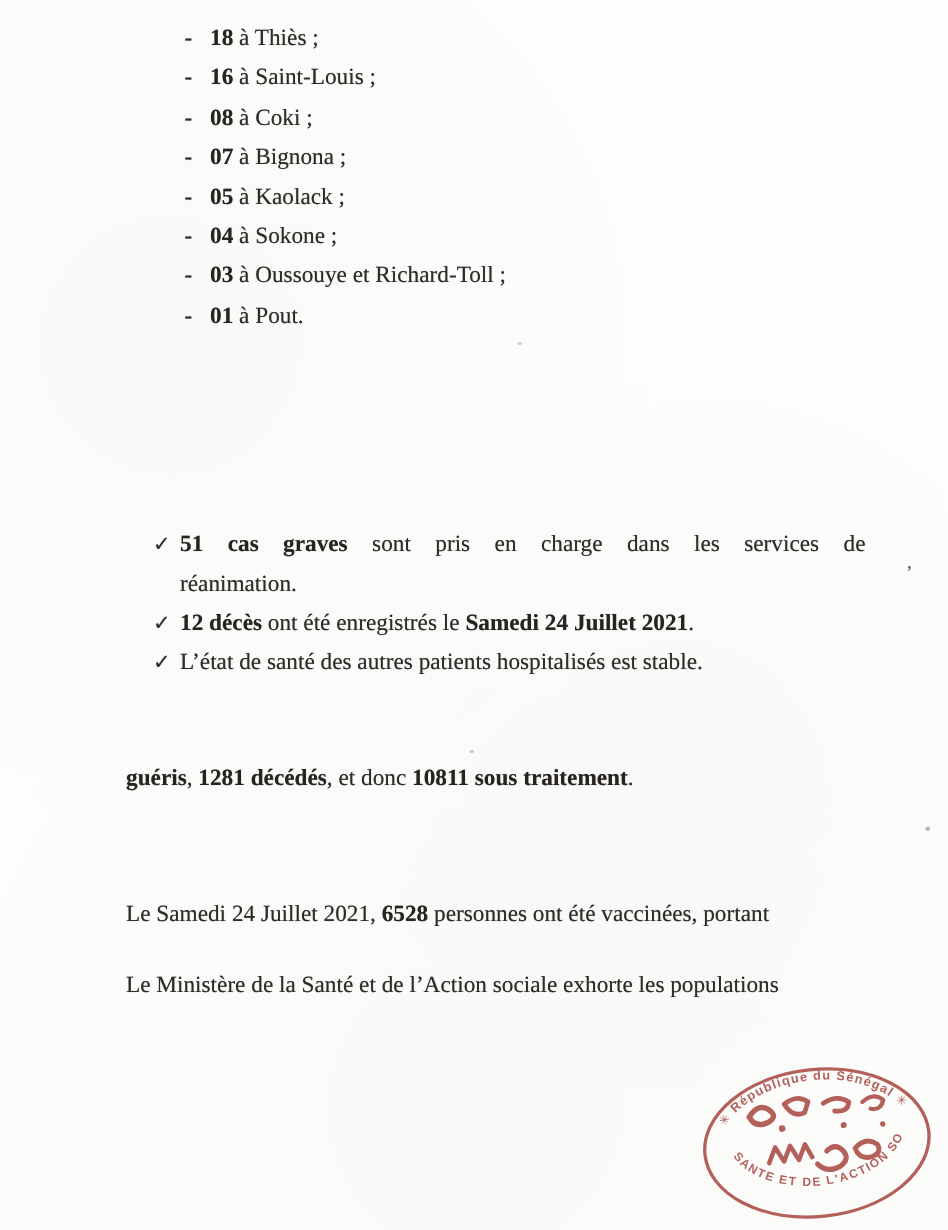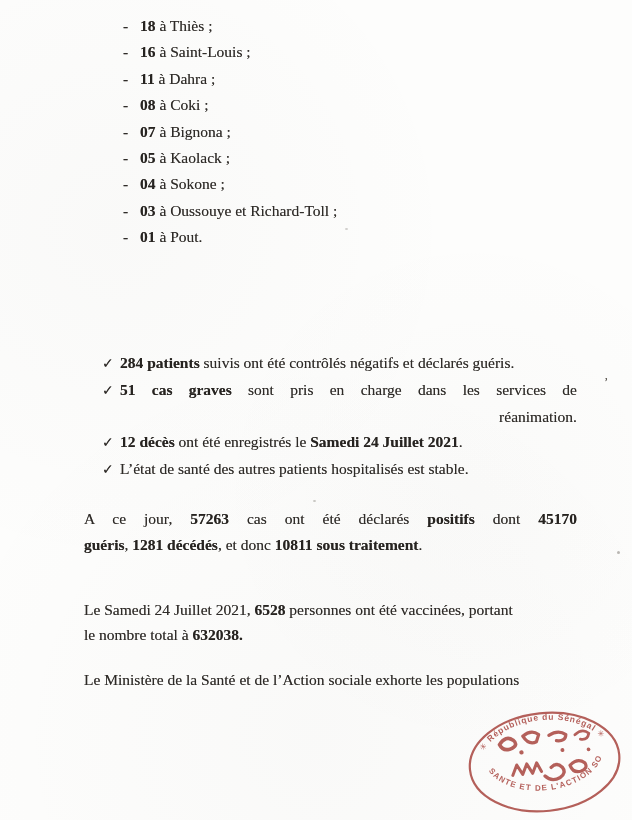--- a/index.html
+++ b/index.html
@@ -31,28 +31,28 @@
   }
   .tline .chk{
     display:inline-block;width:18px;
     font-size:14px;
   }
   .tline.just{
     white-space:normal;
     text-align:justify;
     text-align-last:justify;
   }
-  .tline.ind{padding-left:18px;text-align:right;}
+  .tline.ind{padding-left:18px;}
 
   section{position:absolute;}
   .city-list{left:123px;top:13px;line-height:26.4px;}
   .check-list{left:102px;top:350px;width:475px;line-height:25.8px;}
   .para-summary{left:84px;top:506px;width:493px;line-height:25.5px;}
   .para-vaccine{left:84px;top:598px;line-height:24.5px;}
-  .para-closing{left:84px;top:666px;line-height:28.5px;}
+  .para-closing{left:84px;top:643px;line-height:28.5px;}
 
   
   .artifact{position:absolute;color:#4a453f;font-size:13px;}
   .speck{position:absolute;background:#6a645c;border-radius:50%;}
   .speck.s1{left:313px;top:500px;width:3px;height:2px;opacity:.35;}
   .speck.s2{left:617px;top:551px;width:3px;height:3px;opacity:.45;}
   .speck.s3{left:345px;top:228px;width:3px;height:2px;opacity:.3;}
 
   
   .stamp{
@@ -72,45 +72,41 @@
   }
 </style>
 </head>
 <body>
 
 <div class="page">
 
   <section class="city-list">
       <div class="tline"><span class="dash">-</span><span class="b">18</span><span> à Thiès ;</span></div>
       <div class="tline"><span class="dash">-</span><span class="b">16</span><span> à Saint-Louis ;</span></div>
-      <div class="tline"><span class="dash">-</span><span class="b">11</span><span> à Dahra ;</span></div>
       <div class="tline"><span class="dash">-</span><span class="b">08</span><span> à Coki ;</span></div>
       <div class="tline"><span class="dash">-</span><span class="b">07</span><span> à Bignona ;</span></div>
       <div class="tline"><span class="dash">-</span><span class="b">05</span><span> à Kaolack ;</span></div>
       <div class="tline"><span class="dash">-</span><span class="b">04</span><span> à Sokone ;</span></div>
       <div class="tline"><span class="dash">-</span><span class="b">03</span><span> à Oussouye et Richard-Toll ;</span></div>
       <div class="tline"><span class="dash">-</span><span class="b">01</span><span> à Pout.</span></div>
     </section>
 
   <section class="check-list">
-      <div class="tline"><span class="chk">✓</span><span class="b">284 patients</span><span> suivis ont été contrôlés négatifs et déclarés guéris.</span></div>
       <div class="tline just"><span class="chk">✓</span><span class="b">51 cas graves</span><span> sont pris en charge dans les services de</span></div>
       <div class="tline ind"><span>réanimation.</span></div>
       <div class="tline"><span class="chk">✓</span><span class="b">12 décès</span><span> ont été enregistrés le </span><span class="b">Samedi 24 Juillet 2021</span><span>.</span></div>
       <div class="tline"><span class="chk">✓</span><span>L’état de santé des autres patients hospitalisés est stable.</span></div>
     </section>
 
   <section class="para-summary">
-      <div class="tline just"><span>A ce jour, </span><span class="b">57263</span><span> cas ont été déclarés </span><span class="b">positifs</span><span> dont </span><span class="b">45170</span></div>
       <div class="tline"><span class="b">guéris</span><span>, </span><span class="b">1281 décédés</span><span>, et donc </span><span class="b">10811 sous traitement</span><span>.</span></div>
     </section>
 
   <section class="para-vaccine">
       <div class="tline"><span>Le Samedi 24 Juillet 2021, </span><span class="b">6528</span><span> personnes ont été vaccinées, portant</span></div>
-      <div class="tline"><span>le nombre total à </span><span class="b">632038.</span></div>
     </section>
 
   <section class="para-closing">
       <div class="tline"><span>Le Ministère de la Santé et de l’Action sociale exhorte les populations</span></div>
     </section>
 
   <span class="artifact" style="left:604px;top:374px;">’</span>
   <span class="speck s1"></span>
   <span class="speck s2"></span>
   <span class="speck s3"></span>

